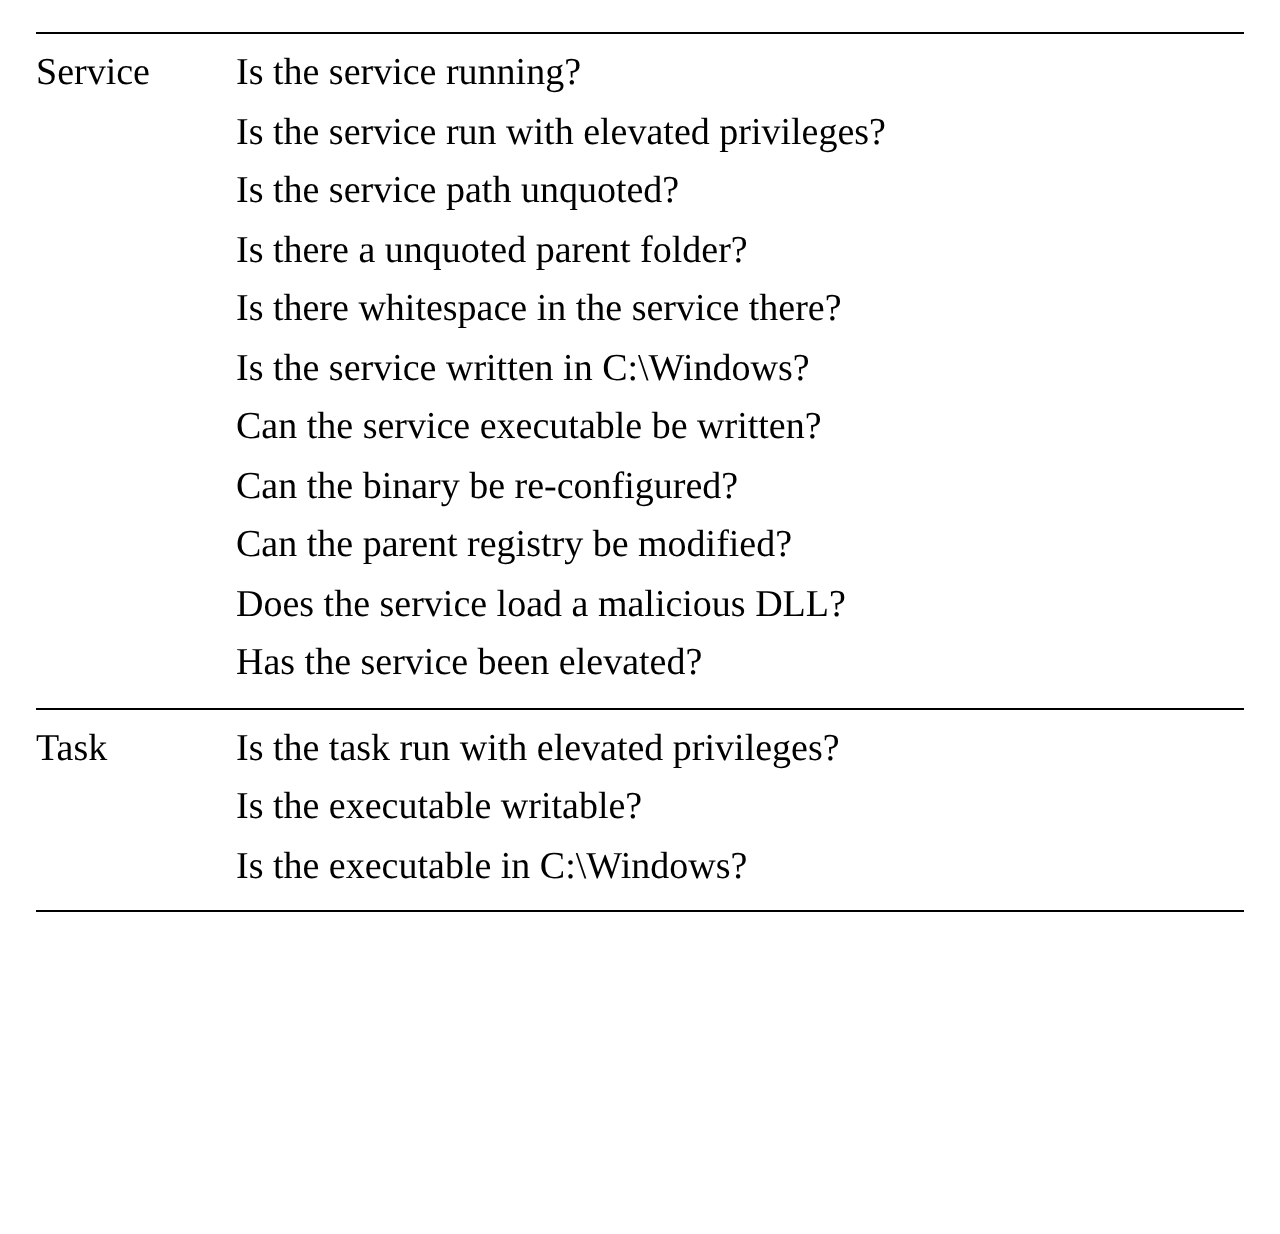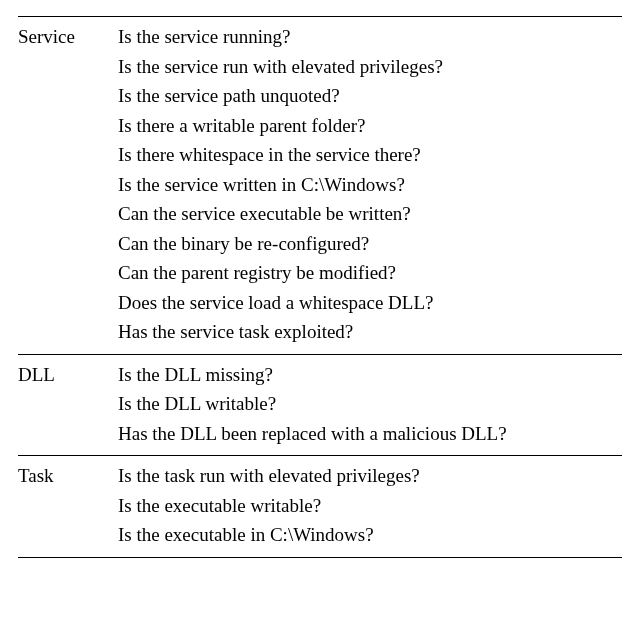--- a/index.html
+++ b/index.html
@@ -42,36 +42,28 @@
 <body>
 
 <table>
   <tbody>
     <tr class="top-rule">
       <td class="cat">Service</td>
       <td>
         <span class="q">Is the service running?</span>
         <span class="q">Is the service run with elevated privileges?</span>
         <span class="q">Is the service path unquoted?</span>
-        <span class="q">Is there a writable parent folder?</span>
+        <span class="q">Is there a unquoted parent folder?</span>
         <span class="q">Is there whitespace in the service there?</span>
         <span class="q">Is the service written in C:\Windows?</span>
         <span class="q">Can the service executable be written?</span>
         <span class="q">Can the binary be re-configured?</span>
         <span class="q">Can the parent registry be modified?</span>
-        <span class="q">Does the service load a whitespace DLL?</span>
-        <span class="q">Has the service task exploited?</span>
-      </td>
-    </tr>
-    <tr class="section-rule">
-      <td class="cat">DLL</td>
-      <td>
-        <span class="q">Is the DLL missing?</span>
-        <span class="q">Is the DLL writable?</span>
-        <span class="q">Has the DLL been replaced with a malicious DLL?</span>
+        <span class="q">Does the service load a malicious DLL?</span>
+        <span class="q">Has the service been elevated?</span>
       </td>
     </tr>
     <tr class="section-rule bottom-border">
       <td class="cat">Task</td>
       <td>
         <span class="q">Is the task run with elevated privileges?</span>
         <span class="q">Is the executable writable?</span>
         <span class="q">Is the executable in C:\Windows?</span>
       </td>
     </tr>

